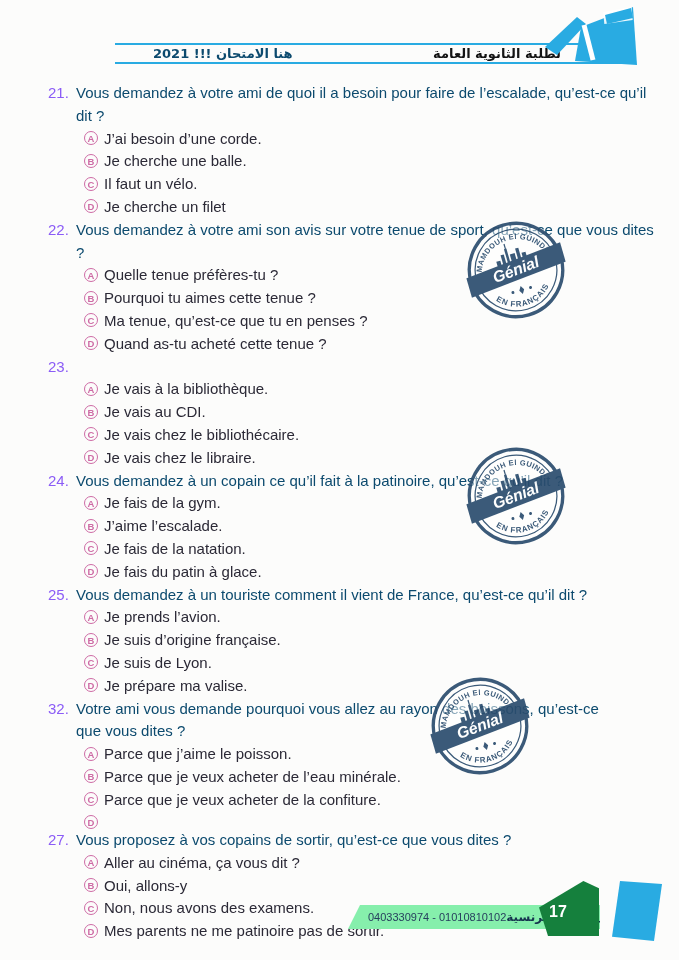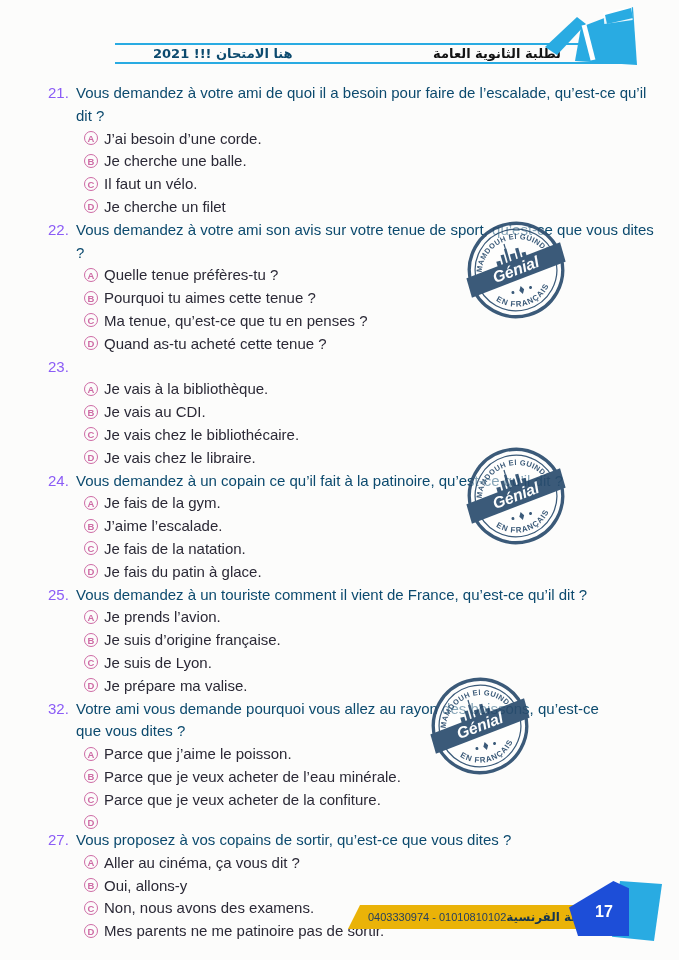--- a/index.html
+++ b/index.html
@@ -36,36 +36,36 @@
     color:#ce6ba5;font-size:9.5px;font-weight:bold;text-align:center;line-height:14px;
     margin:3.5px 6px 0 0;box-sizing:border-box;
   }
   
   .stamp{position:absolute;width:100px;height:100px;transform:rotate(-16deg);z-index:3;opacity:.92;}
   .stamp-1{left:466px;top:220px;}
   .stamp-2{left:466px;top:446px;}
   .stamp-3{left:430px;top:676px;}
   
   .footer-bar{
-    position:absolute;left:348px;top:905px;width:252px;height:24px;background:#eab308;
+    position:absolute;left:348px;top:905px;width:252px;height:24px;background:#86efac;
     clip-path:polygon(12px 0,100% 0,100% 100%,0 100%);
     display:flex;align-items:center;justify-content:space-between;
     padding:0 14px 0 20px;box-sizing:border-box;z-index:1;
   }
   .footer-phones{font-size:11px;color:#27405e;white-space:nowrap;}
   .footer-book{font-size:12px;font-weight:bold;color:#16354f;white-space:nowrap;
     font-family:"DejaVu Sans","Liberation Sans",sans-serif;}
   .corner-cyan{
     position:absolute;left:612px;top:881px;width:50px;height:60px;background:#29abe2;
     clip-path:polygon(16% 0,100% 5%,84% 100%,0 93%);z-index:2;
   }
   .corner-gray{
-    position:absolute;left:569px;top:881px;width:60px;height:55px;background:#1d4ed8;
+    position:absolute;left:539px;top:881px;width:60px;height:55px;background:#15803d;
     clip-path:polygon(0 48%,74% 0,100% 13%,100% 100%,15% 100%);z-index:3;
-    display:flex;align-items:center;justify-content:center;
+    display:flex;align-items:center;justify-content:flex-start;
   }
   .page-number{color:#ffffff;font-weight:bold;font-size:16px;margin:6px 0 0 10px;}
 </style>
 </head>
 <body>
 
 <div class="header-band">
   <div class="header-center" dir="rtl">هنا الامتحان !!! 2021</div>
   <div class="header-right" dir="rtl">لطلبة الثانوية العامة</div>
 </div>

